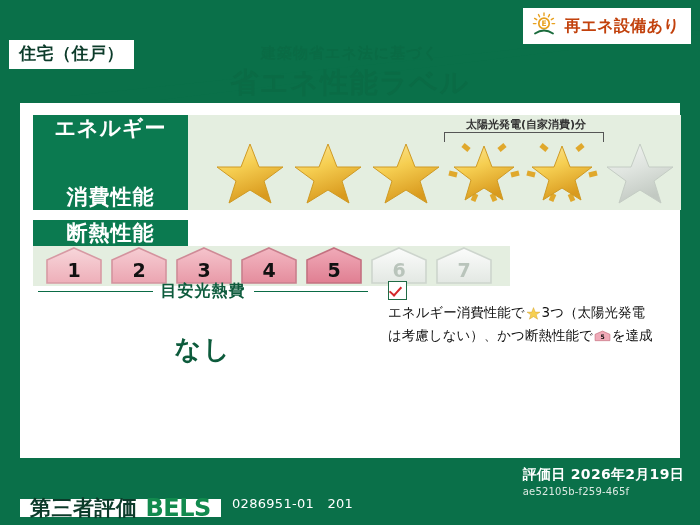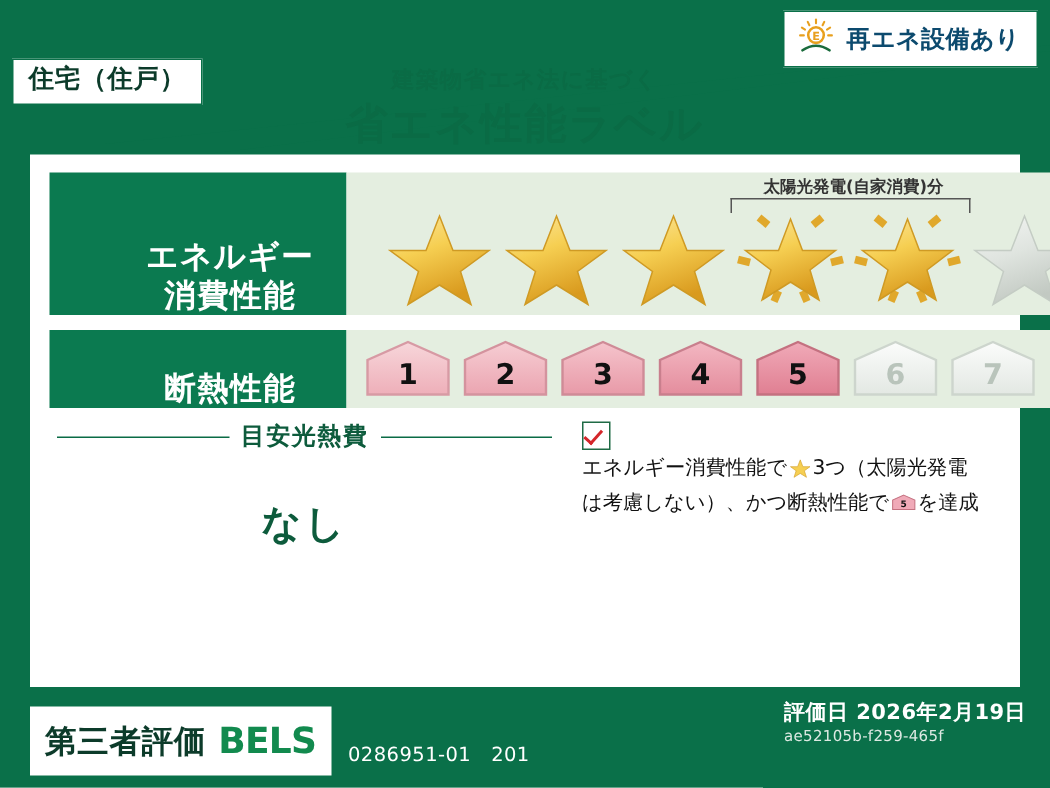--- a/index.html
+++ b/index.html
@@ -32,47 +32,47 @@
     margin-top:32px;
   }
 
   
   .reno-badge{
     position:absolute;right:8px;top:7px;
     background:#ffffff;border:1px solid #0a7049;
     height:32px;display:flex;align-items:center;gap:7px;
     padding:2px 11px 2px 8px;
   }
-  .reno-badge .txt{font-size:16px;font-weight:bold;color:#0c4a6e;letter-spacing:.3px;}
+  .reno-badge .txt{font-size:16px;font-weight:bold;color:#c2410c;letter-spacing:.3px;}
 
   
   .head-sub{
     position:absolute;left:0;right:0;top:44px;text-align:center;
     font-size:15px;font-weight:bold;color:#0a6b45;letter-spacing:1px;
   }
   .head-main{
     position:absolute;left:0;right:0;top:64px;text-align:center;
     font-size:28px;font-weight:bold;color:#0a6b45;letter-spacing:1.5px;
   }
 
   
   .card{
     position:absolute;left:20px;top:103px;width:660px;height:355px;
     background:#ffffff;
   }
 
   
   .perf-row{position:absolute;left:13px;display:flex;align-items:stretch;}
   .perf-row.energy{top:12px;height:95px;}
-  .perf-row.insul{top:117px;height:52px;}
+  .perf-row.insul{top:117px;height:42px;flex-direction:column;}
 
   .perf-title{
     background:#0b7a50;color:#ffffff;font-weight:bold;
-    display:flex;flex-direction:column;align-items:center;justify-content:flex-end;
-    line-height:1.25;letter-spacing:1px;padding-left:43px;
+    display:flex;flex-direction:column;align-items:center;justify-content:space-between;
+    line-height:1.25;letter-spacing:1px;
   }
   .energy .perf-title{width:155px;font-size:21px;}
   .insul  .perf-title{width:155px;font-size:21px;}
 
   .perf-body{
     background:#e4eee0;flex:1;position:relative;
     display:flex;align-items:center;
   }
   .energy .perf-body{width:477px;padding-left:16px;}
   .insul  .perf-body{width:477px;}
@@ -128,21 +128,21 @@
     margin-top:3px;font-size:13.5px;color:#111;line-height:1.45;letter-spacing:0;
   }
   .inline-ico{display:inline-block;vertical-align:-3px;margin:0 1px;}
 
   .zeh-logo{display:inline-flex;align-items:flex-end;gap:1px;vertical-align:-5px;margin-left:4px;}
   .zeh-ruby{font-size:7px;color:#333;letter-spacing:-.5px;}
 
   
   .botbar{position:absolute;left:0;bottom:0;width:700px;height:52px;background:#0a7049;}
   .bels{
-    position:absolute;left:20px;bottom:8px;height:46px;background:#ffffff;
+    position:absolute;left:20px;bottom:8px;height:18px;background:#ffffff;
     display:flex;align-items:center;padding:0 10px;gap:8px;
   }
   .bels .jp{font-size:21px;font-weight:bold;color:#0c3b2a;letter-spacing:.5px;}
   .bels .en{font-size:24px;font-weight:bold;color:#128a4e;letter-spacing:-.5px;}
   .bels-no{
     position:absolute;left:232px;bottom:14px;
     font-size:13px;color:#ffffff;letter-spacing:.3px;white-space:pre;
   }
   .eval{position:absolute;right:16px;bottom:28px;}
   .eval .d{font-size:14px;color:#ffffff;font-weight:bold;letter-spacing:.3px;}

